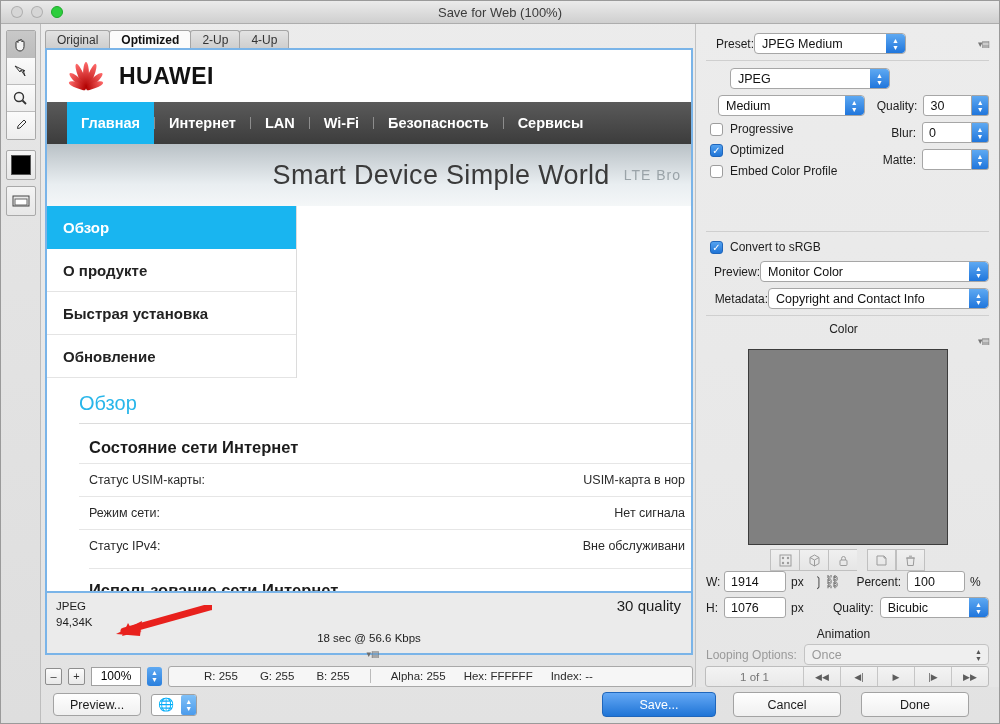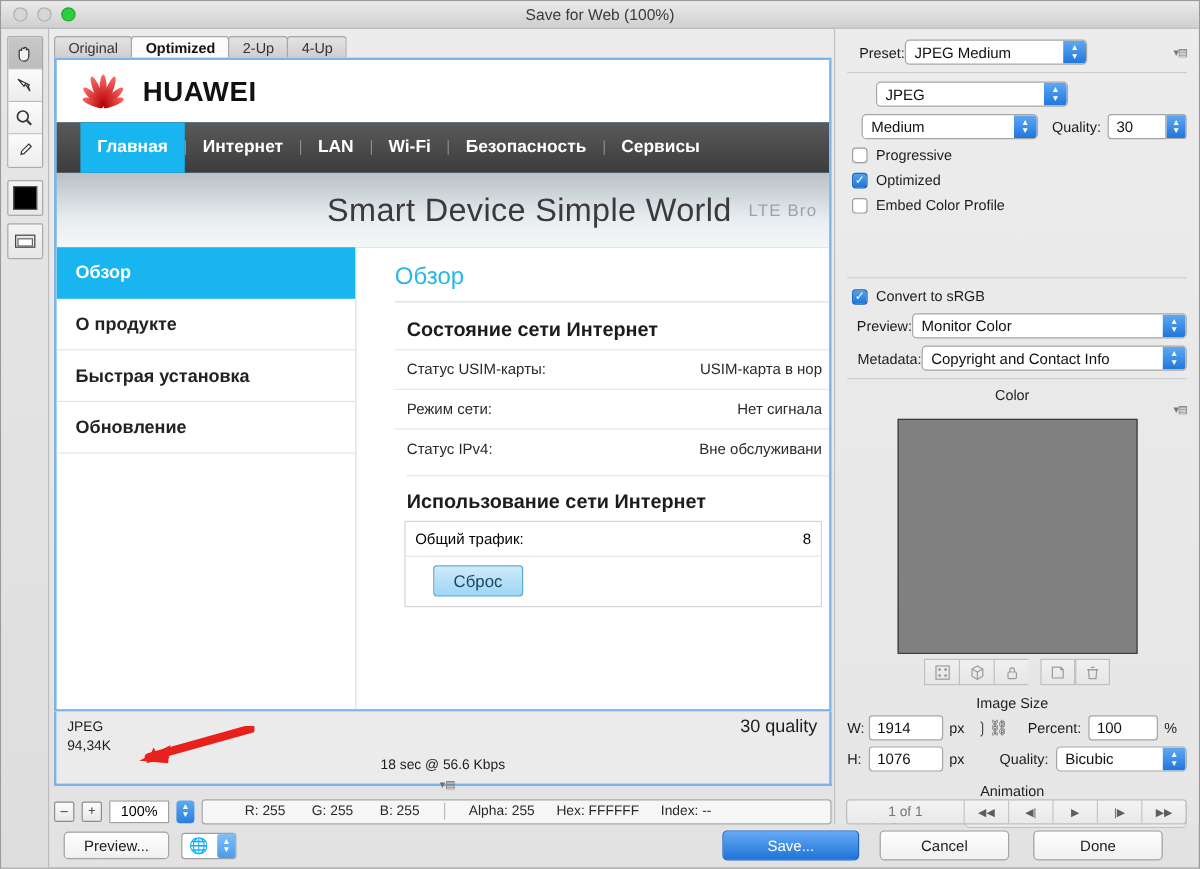--- a/index.html
+++ b/index.html
@@ -106,21 +106,21 @@
 
   .site-banner {
     height: 62px;
     background: linear-gradient(#b9c1c6, #e9eef1 65%, #f4f7f8);
     display: flex; align-items: center; justify-content: flex-end;
     padding-right: 10px; gap: 14px;
   }
   .banner-main { font-size: 27px; color: #3a3a3a; letter-spacing: .3px; }
   .banner-sub { font-size: 14px; color: #9aa3a8; letter-spacing: 1px; }
 
-  .site-body { display: flex; height: 385px; background: #fff; }
+  .site-body { display: flex; height: 385px; background: #fff; flex-direction: column; }
   .site-side { width: 250px; border-right: 1px solid #dcdcdc; background: #fff; }
   .side-item {
     height: 43px; display: flex; align-items: center; padding-left: 16px;
     font-size: 15px; font-weight: bold; color: #222;
     border-bottom: 1px solid #e4e4e4;
   }
   .side-item.cur { background: #19b5f0; color: #fff; border-bottom: none; }
 
   .site-main { flex: 1; padding: 14px 0 0 32px; position: relative; }
   .main-title { font-size: 20px; color: #29b6ea; }
@@ -485,20 +485,38 @@
         </div>
         <div class="chkrow">
           <span class="chk on">✓</span>
           <span>Optimized</span>
         </div>
         <div class="chkrow">
           <span class="chk"></span>
           <span>Embed Color Profile</span>
         </div>
       </div>
+      <div style="flex:1;">
+        <div style="display:flex;align-items:center;justify-content:flex-end;margin:0 10px 6px 0;">
+          <span class="lbl">Blur:</span>
+          <div class="field" style="width:50px;margin-left:6px;border-radius:3px 0 0 3px;">0</div>
+          <div class="num-stepper">
+              <span>▲</span>
+              <span>▼</span>
+            </div>
+        </div>
+        <div style="display:flex;align-items:center;justify-content:flex-end;margin:0 10px 6px 0;">
+          <span class="lbl">Matte:</span>
+          <div class="field" style="width:50px;margin-left:6px;border-radius:3px 0 0 3px;"></div>
+          <div class="num-stepper">
+              <span>▲</span>
+              <span>▼</span>
+            </div>
+        </div>
+      </div>
     </div>
 
     <div class="hline" style="margin-top:46px;"></div>
 
     <div class="chkrow" style="margin-top:8px;">
       <span class="chk on">✓</span>
       <span>Convert to sRGB</span>
     </div>
 
     <div class="row">
@@ -560,24 +578,20 @@
           </svg>
       </div>
       <div class="stool">
         <svg width="13" height="13" viewBox="0 0 13 13">
             <path d="M3 4h7l-.7 7.5H3.7z" fill="none" stroke="#9b9b9b"></path>
             <path d="M2 4h9M5 2.2h3" fill="none" stroke="#9b9b9b"></path>
           </svg>
       </div>
     </div>
 
-    <div class="grouphdr" style="margin-top:8px;">
-      <span class="gl">Image Size</span>
-      <span class="gline"></span>
-    </div>
     <div style="display:flex;align-items:center;margin:0 10px;">
       <span class="lbl" style="width:18px;">W:</span>
       <div class="field" style="width:62px;">1914</div>
       <span class="lbl" style="margin-left:5px;width:20px;">px</span>
       <span class="link-brace" style="margin:0 2px;">❳⛓</span>
       <span class="lbl" style="margin-left:14px;">Percent:</span>
       <div class="field" style="width:58px;margin-left:6px;">100</div>
       <span class="lbl" style="margin-left:5px;">%</span>
     </div>
     <div style="display:flex;align-items:center;margin:5px 10px 0;">

